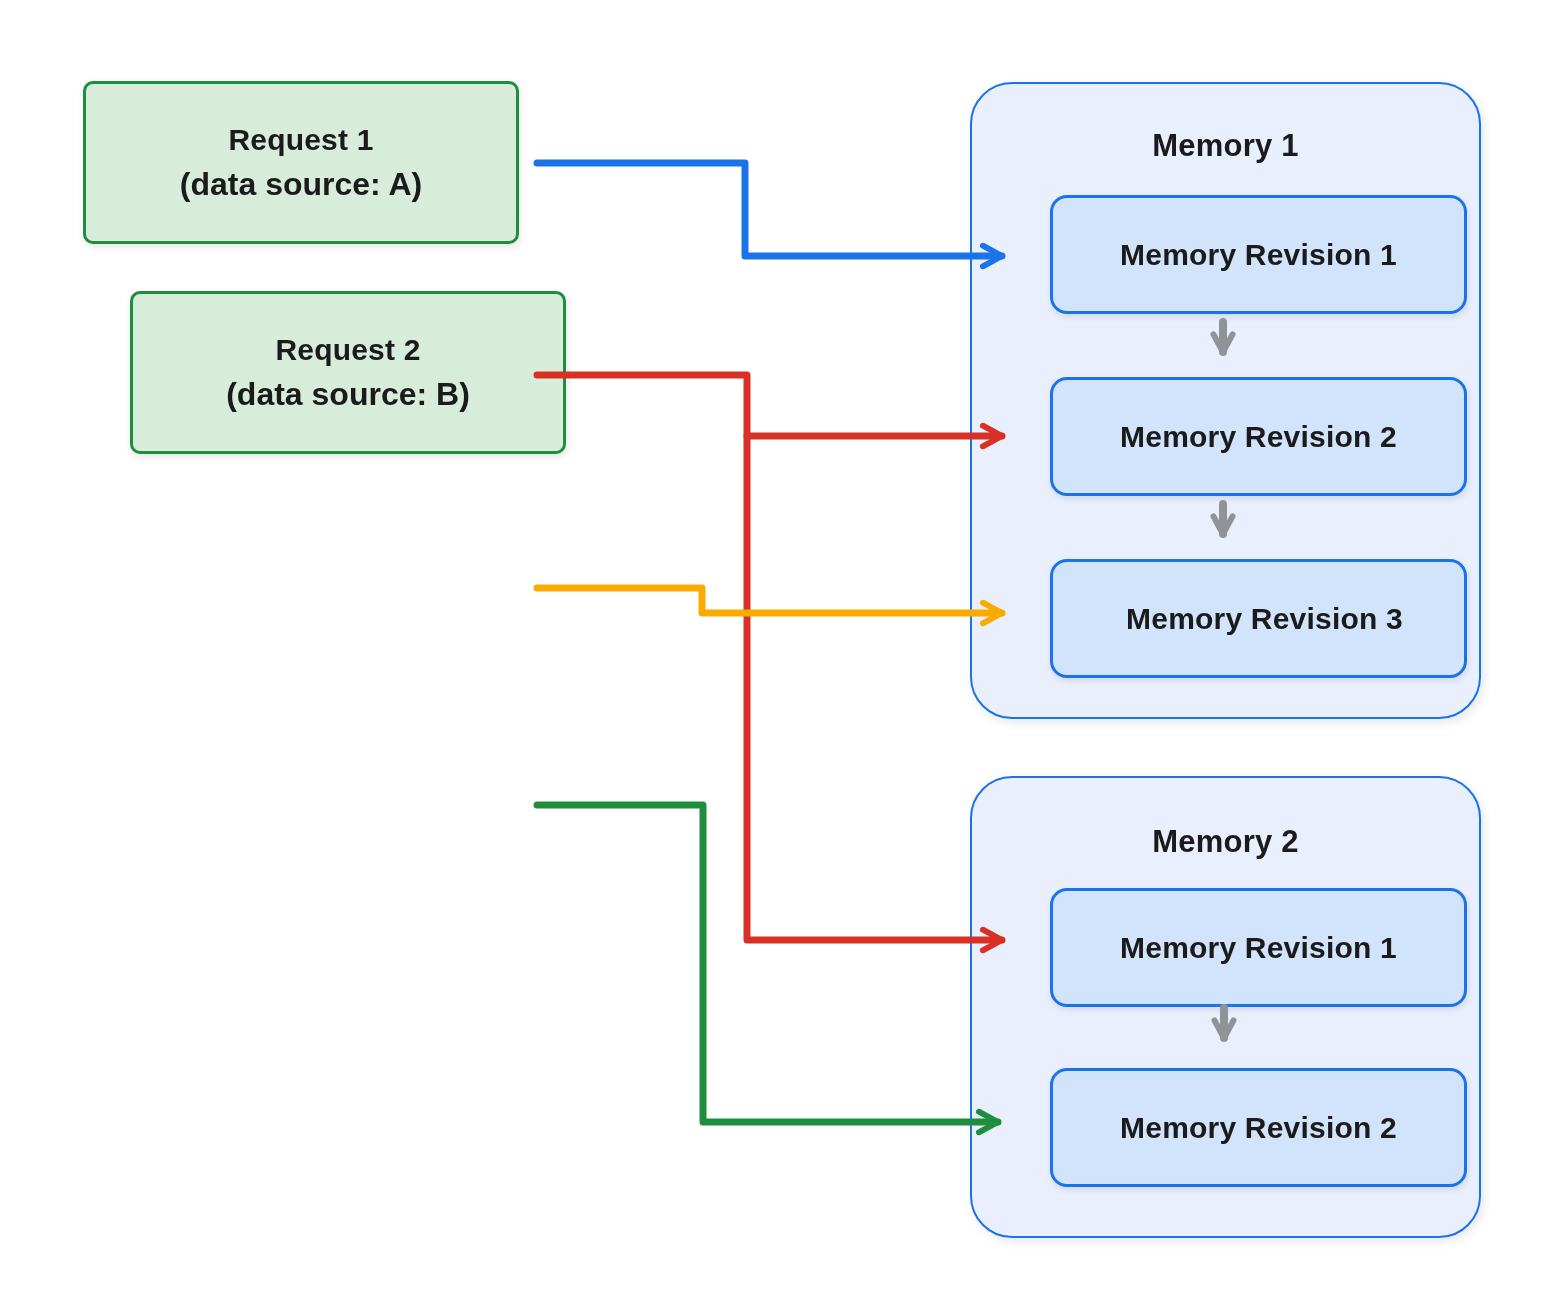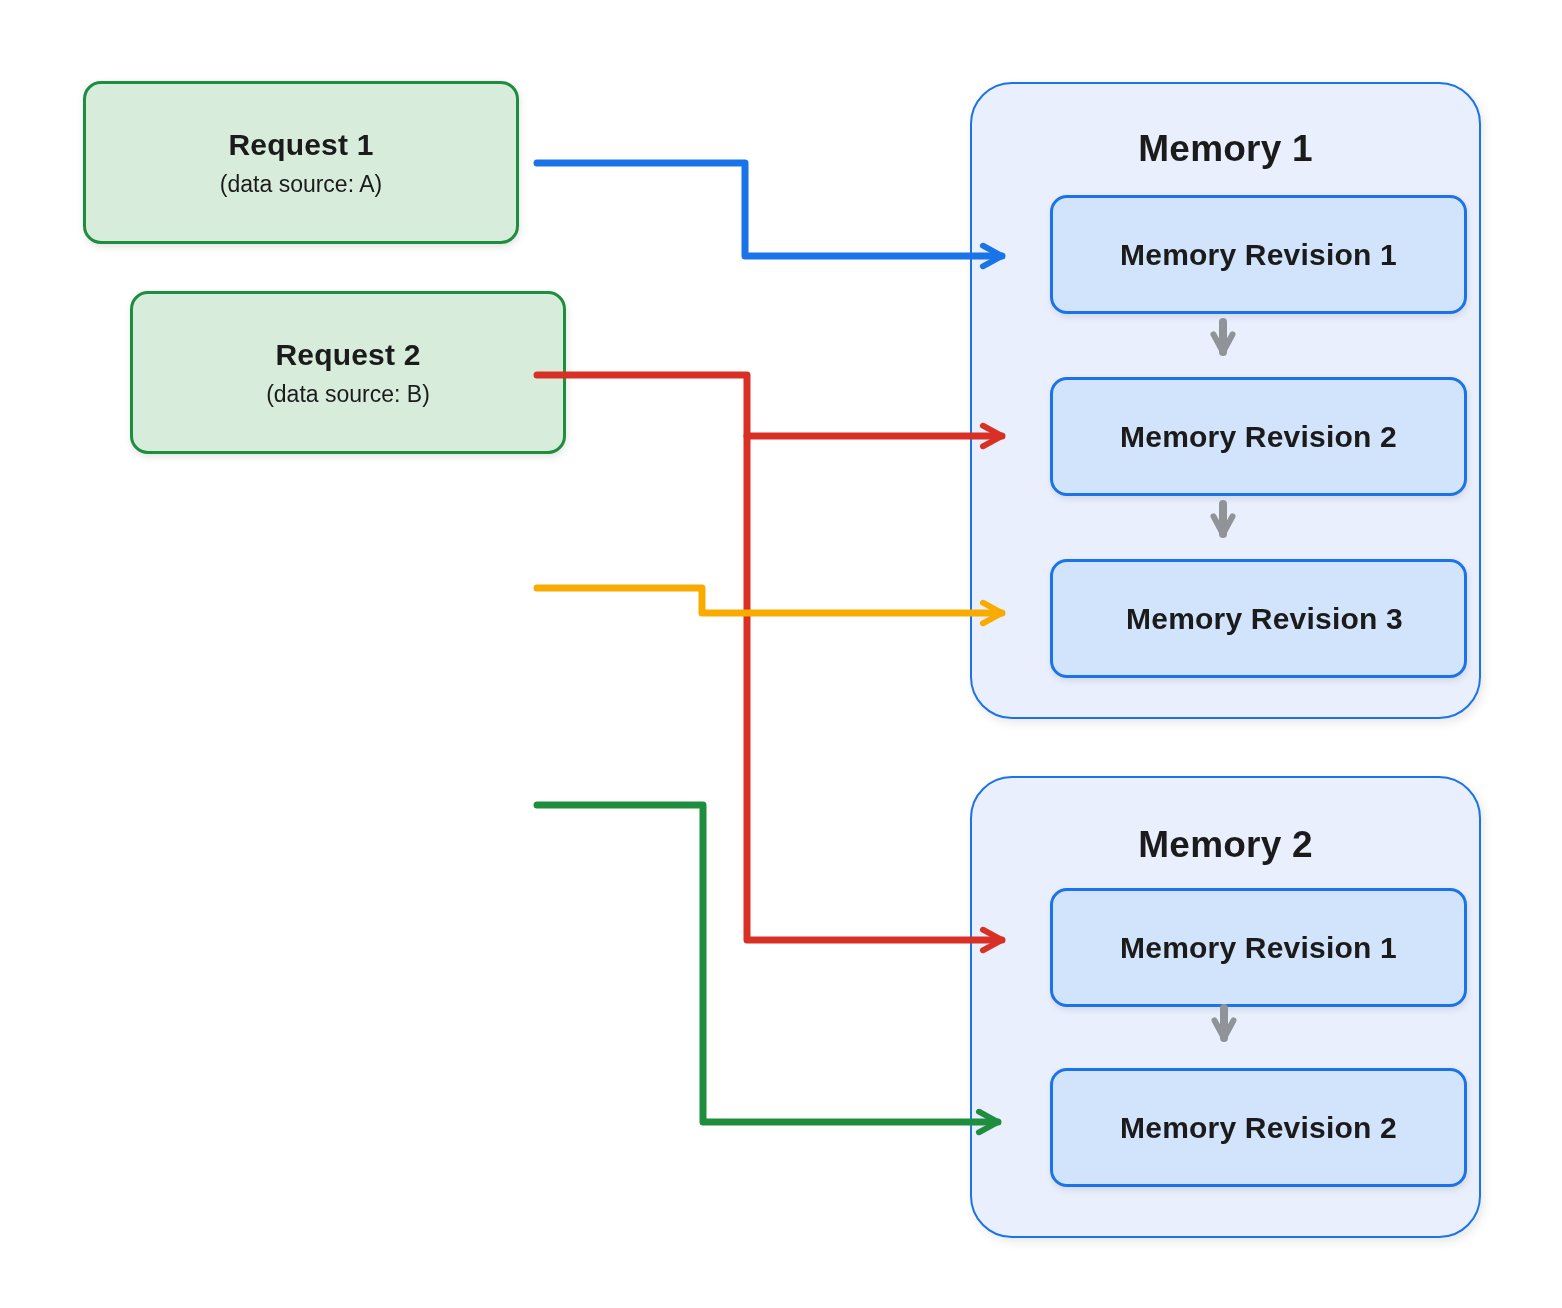--- a/index.html
+++ b/index.html
@@ -4,39 +4,39 @@
 <style>
   html,body { margin:0; padding:0; background:#ffffff; }
   .canvas {
     position:relative; width:1562px; height:1308px; background:#ffffff;
     font-family:"Liberation Sans","DejaVu Sans",sans-serif; color:#1b1b1b; overflow:hidden;
   }
 
   
   .req-box {
     position:absolute; left:83px; width:436px; height:163px; box-sizing:border-box;
-    background:#d8ecdb; border:3px solid #1e8e3e; border-radius:18px;
+    background:#d8ecdb; border:3px solid #1e8e3e; border-radius:10px;
     display:flex; flex-direction:column; align-items:center; justify-content:center; gap:9px;
     box-shadow:1px 3px 7px rgba(60,64,67,.14);
   }
   #request-1 { top:81px; } #request-2 { top:291px;margin-left:47px; } #request-3 { top:503px; } #request-4 { top:715px; }
   .req-title { font-size:30px; font-weight:600; letter-spacing:.2px; }
-  .req-sub   { font-size:23px; font-weight:400; }
+  .req-sub   { font-size:32px; font-weight:700; }
 
   
   .mem-container {
     position:absolute; left:970px; width:511px; box-sizing:border-box;
     background:#e9effc; border:2px solid #1a73e8; border-radius:42px;
     box-shadow:3px 4px 10px rgba(60,64,67,.12);
   }
   #memory-1 { top:82px;  height:637px; }
   #memory-2 { top:776px; height:462px; }
   .mem-title {
     position:absolute; left:0; width:100%; text-align:center;
-    font-size:37px; font-weight:600; letter-spacing:.2px;
+    font-size:31px; font-weight:600; letter-spacing:.2px;
   }
   #memory-1 .mem-title { top:44px; }
   #memory-2 .mem-title { top:46px; }
 
   
   .rev-box {
     position:absolute; left:46px; width:417px; height:119px; box-sizing:border-box;
     background:#d2e3fc; border:3px solid #1a73e8; border-radius:17px;
     display:flex; align-items:center; justify-content:center;
     font-size:30px; font-weight:600; letter-spacing:.2px;

